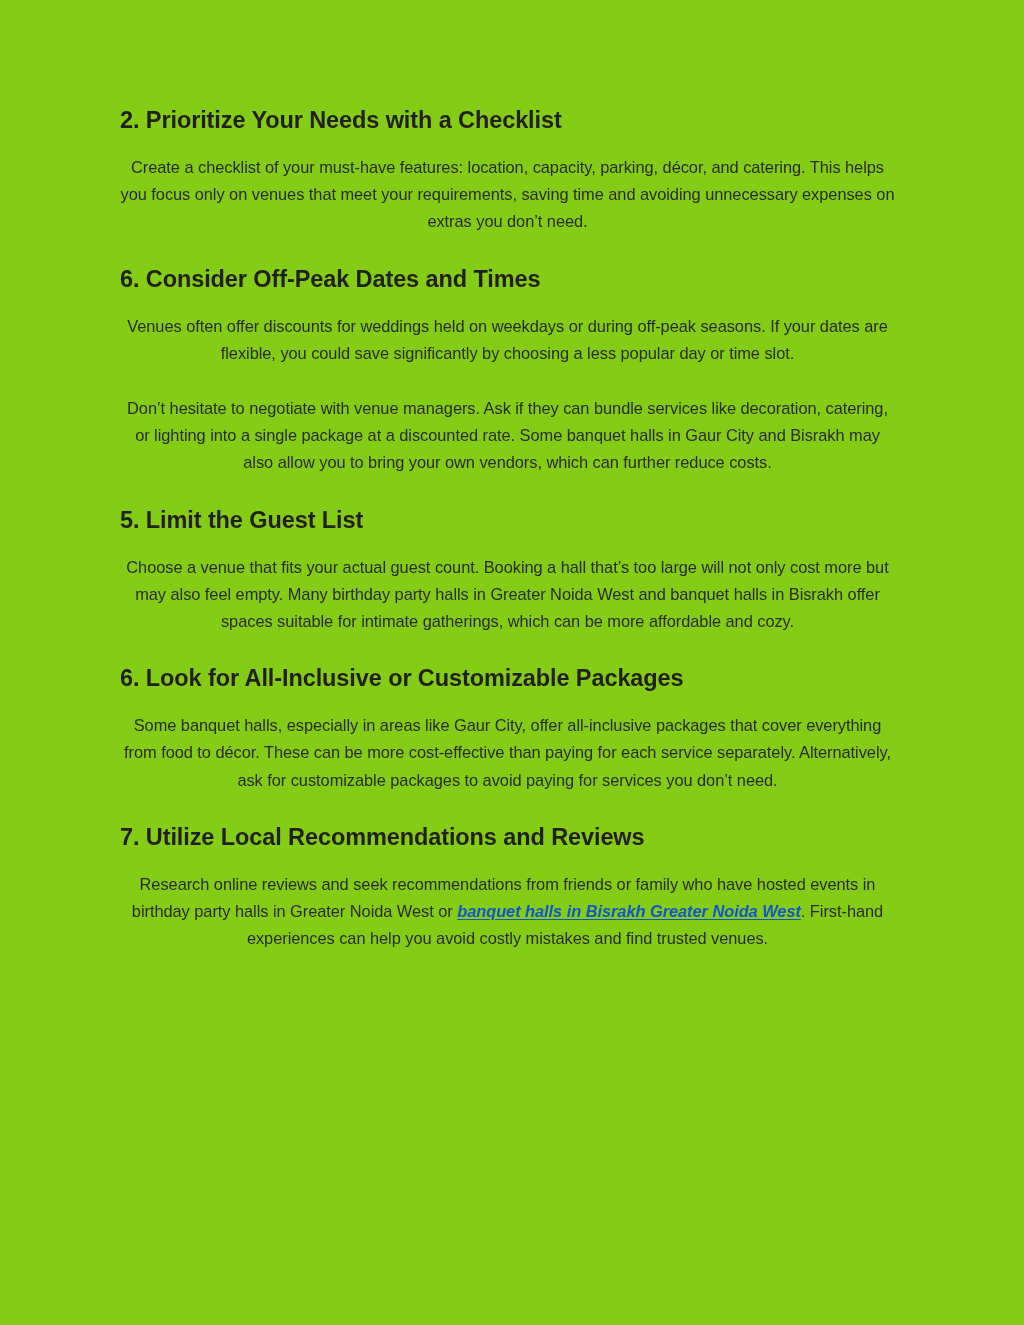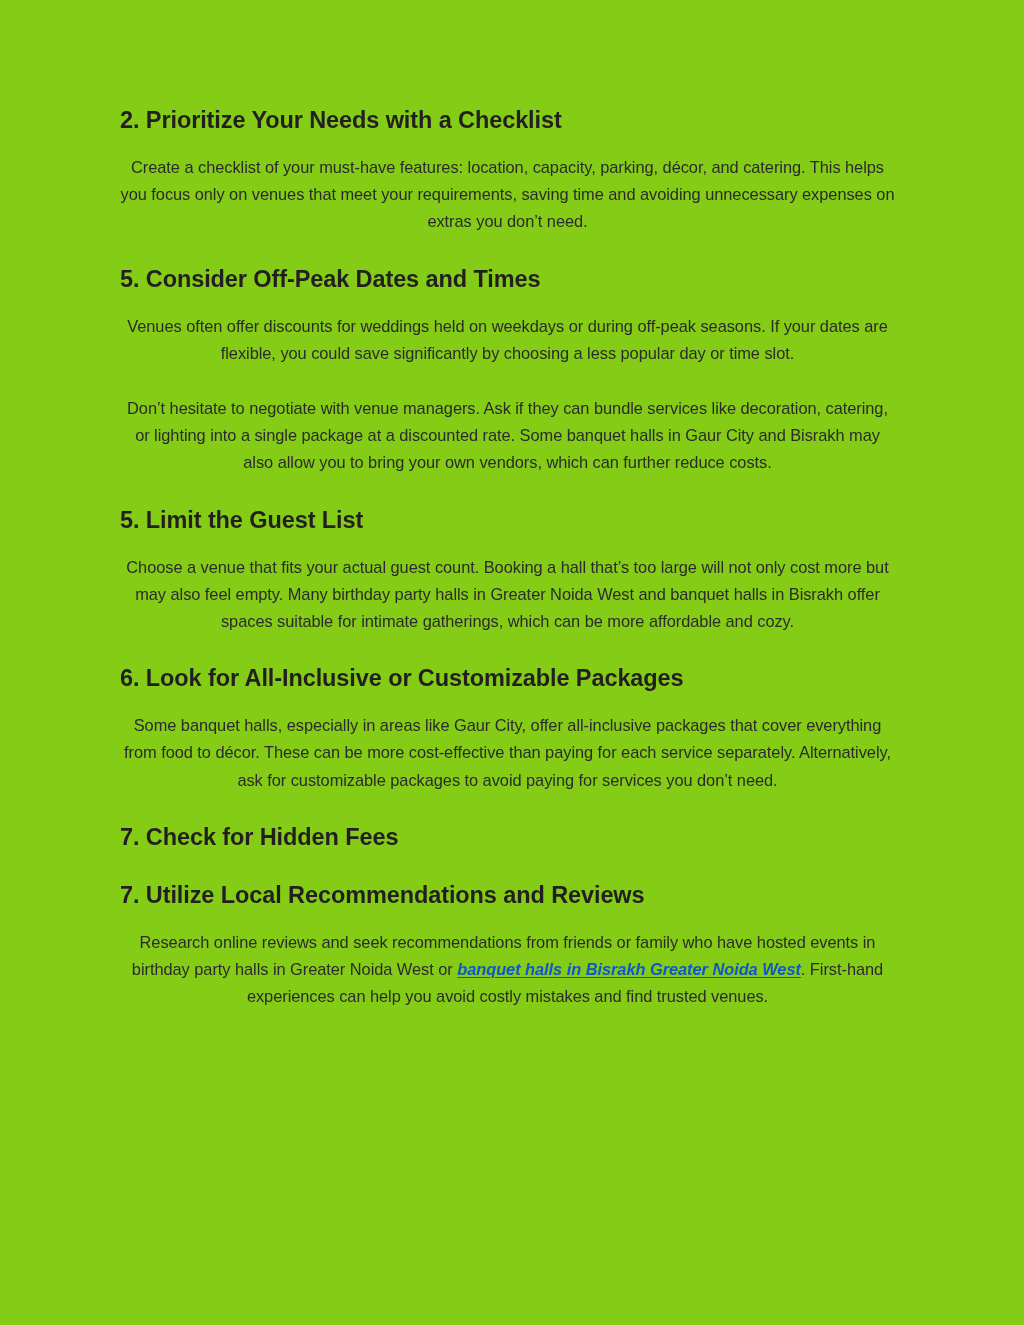--- a/index.html
+++ b/index.html
@@ -64,40 +64,39 @@
 
 <div class="page">
   <div class="content">
 
     <div class="section">
       <h2 class="heading">2. Prioritize Your Needs with a Checklist</h2>
       <p class="para">Create a checklist of your must-have features: location, capacity, parking, décor, and catering. This helps you focus only on venues that meet your requirements, saving time and avoiding unnecessary expenses on extras you don’t need.</p>
     </div>
 
     <div class="section">
-      <h2 class="heading">5. Consider Off-Peak Dates and Times</h2>
+      <h2 class="heading">6. Consider Off-Peak Dates and Times</h2>
       <p class="para">Venues often offer discounts for weddings held on weekdays or during off-peak seasons. If your dates are flexible, you could save significantly by choosing a less popular day or time slot.</p>
     </div>
 
     <div class="section">
       <p class="para">Don’t hesitate to negotiate with venue managers. Ask if they can bundle services like decoration, catering, or lighting into a single package at a discounted rate. Some banquet halls in Gaur City and Bisrakh may also allow you to bring your own vendors, which can further reduce costs.</p>
     </div>
 
     <div class="section">
       <h2 class="heading">5. Limit the Guest List</h2>
       <p class="para">Choose a venue that fits your actual guest count. Booking a hall that’s too large will not only cost more but may also feel empty. Many birthday party halls in Greater Noida West and banquet halls in Bisrakh offer spaces suitable for intimate gatherings, which can be more affordable and cozy.</p>
     </div>
 
     <div class="section">
       <h2 class="heading">6. Look for All-Inclusive or Customizable Packages</h2>
       <p class="para">Some banquet halls, especially in areas like Gaur City, offer all-inclusive packages that cover everything from food to décor. These can be more cost-effective than paying for each service separately. Alternatively, ask for customizable packages to avoid paying for services you don’t need.</p>
     </div>
 
     <div class="section">
-      <h2 class="heading">7. Check for Hidden Fees</h2>
     </div>
 
     <div class="section">
       <h2 class="heading">7. Utilize Local Recommendations and Reviews</h2>
       <p class="para"><span>Research online reviews and seek recommendations from friends or family who have hosted events in birthday party halls in Greater Noida West or </span><a class="inline-link" href="#">banquet halls in Bisrakh Greater Noida West</a><span>. First-hand experiences can help you avoid costly mistakes and find trusted venues.</span></p>
     </div>
 
   </div>
 </div>
 

